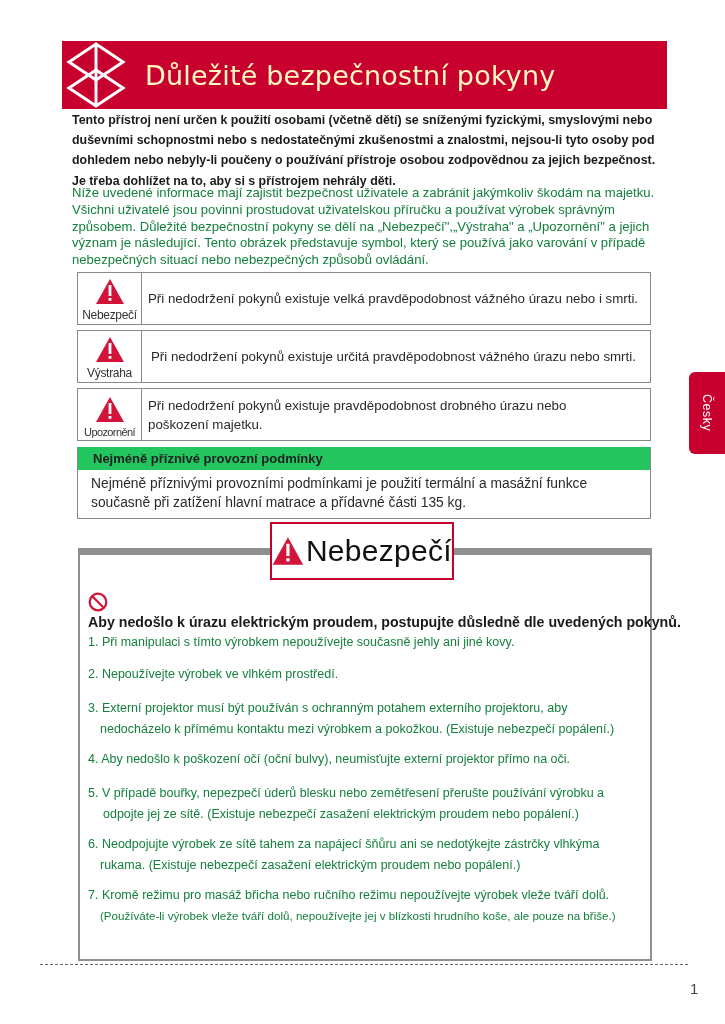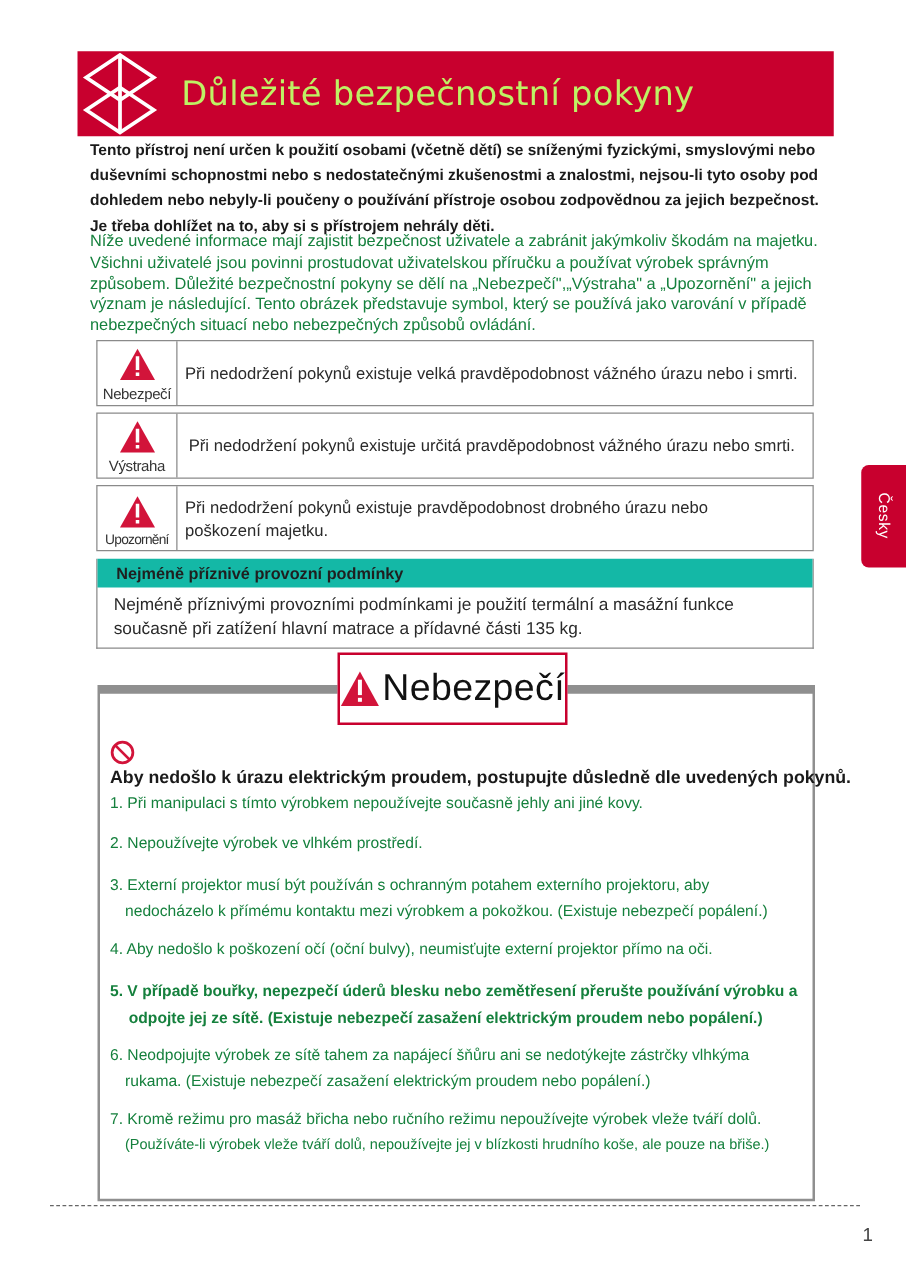--- a/index.html
+++ b/index.html
@@ -5,21 +5,21 @@
     * { box-sizing: border-box; margin: 0; padding: 0; }
     html, body { width: 725px; height: 1024px; background: #ffffff; overflow: hidden; }
     body { position: relative; font-family: "Liberation Sans", "DejaVu Sans", sans-serif; color: #222; }
 
     .header-bar {
       position: absolute; left: 62px; top: 41px; width: 605px; height: 68px;
       background: #c8002e; display: flex; align-items: center;
     }
     .header-bar .logo { width: 66px; height: 66px; margin-left: 1px; }
     .header-bar .title {
-      color: #bef264; font-size: 27px; font-weight: 400; margin-left: 16px; letter-spacing: 0.2px;
+      color: #fef9c3; font-size: 27px; font-weight: 400; margin-left: 16px; letter-spacing: 0.2px;
       font-family: "DejaVu Sans", sans-serif;
     }
 
     .intro-bold {
       position: absolute; left: 72px; top: 110px; width: 600px;
       font-size: 12.4px; font-weight: bold; line-height: 20.2px; color: #1a1a1a;
     }
     .intro-normal {
       position: absolute; left: 72px; top: 185px; width: 605px;
       font-size: 13.1px; line-height: 16.8px; color: #15803d;
@@ -38,21 +38,21 @@
     .level-box .desc {
       flex: 1; display: flex; align-items: center; padding-left: 6px;
       font-size: 13.3px; line-height: 19px; color: #2a2a2a;
     }
 
     .cond-box {
       position: absolute; left: 77px; top: 447px; width: 574px; height: 72px;
       border: 1.5px solid #8a8a8a; border-top: none;
     }
     .cond-header {
-      background: #14b8a6; height: 23px; padding-left: 15px; display: flex; align-items: center;
+      background: #22c55e; height: 23px; padding-left: 15px; display: flex; align-items: center;
       font-size: 13px; font-weight: bold; color: #1f1f1f;
     }
     .cond-body {
       padding: 5px 0 0 13px; font-size: 13.8px; line-height: 18.5px; color: #2a2a2a;
     }
 
     .danger-panel {
       position: absolute; left: 78px; top: 548px; width: 574px; height: 413px;
       border: 2px solid #8f8f8f; border-top: 7px solid #8f8f8f; border-bottom: 2px solid #8f8f8f;
       background: #fff;
@@ -176,21 +176,21 @@
   <div class="rule" style="top:32px;">
     <span>2. Nepoužívejte výrobek ve vlhkém prostředí.</span>
   </div>
   <div class="rule" style="top:66px;">
     <span>3. Externí projektor musí být používán s ochranným potahem externího projektoru, aby</span>
     <span class="cont">nedocházelo k přímému kontaktu mezi výrobkem a pokožkou. (Existuje nebezpečí popálení.)</span>
   </div>
   <div class="rule" style="top:117px;">
     <span>4. Aby nedošlo k poškození očí (oční bulvy), neumisťujte externí projektor přímo na oči.</span>
   </div>
-  <div class="rule" style="top:151px;font-weight:bold;">
+  <div class="rule" style="top:151px;">
     <span>5. V případě bouřky, nepezpečí úderů blesku nebo zemětřesení přerušte používání výrobku a</span>
     <span class="cont" style="padding-left:15px;">odpojte jej ze sítě. (Existuje nebezpečí zasažení elektrickým proudem nebo popálení.)</span>
   </div>
   <div class="rule" style="top:202px;">
     <span>6. Neodpojujte výrobek ze sítě tahem za napájecí šňůru ani se nedotýkejte zástrčky vlhkýma</span>
     <span class="cont">rukama. (Existuje nebezpečí zasažení elektrickým proudem nebo popálení.)</span>
   </div>
   <div class="rule" style="top:253px;">
     <span>7. Kromě režimu pro masáž břicha nebo ručního režimu nepoužívejte výrobek vleže tváří dolů.</span>
     <span class="cont" style="font-size:11.6px;">(Používáte-li výrobek vleže tváří dolů, nepoužívejte jej v blízkosti hrudního koše, ale pouze na břiše.)</span>

